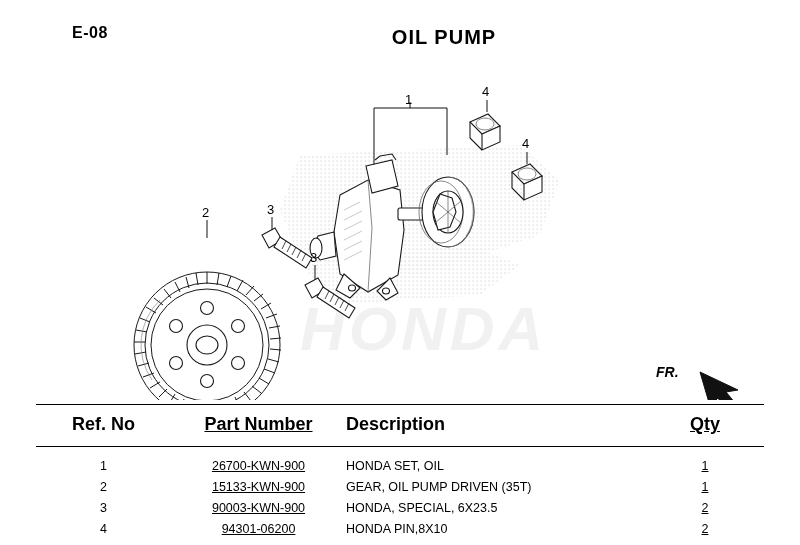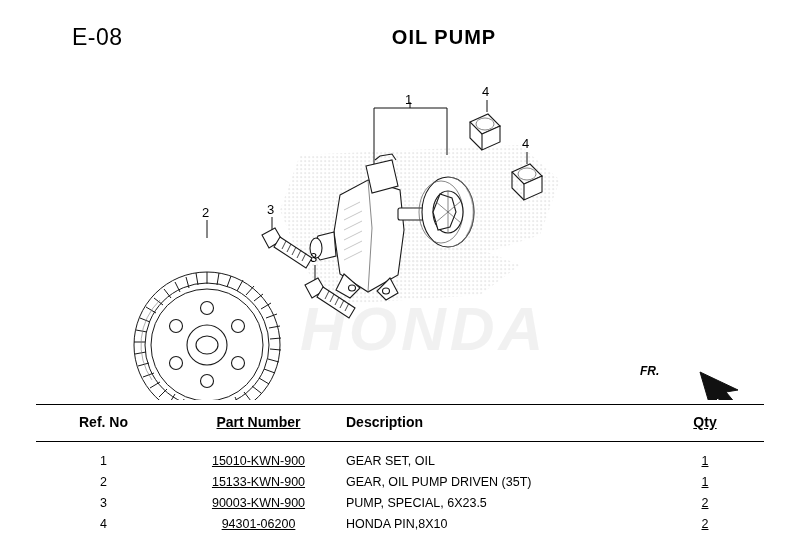--- a/index.html
+++ b/index.html
@@ -18,22 +18,22 @@
   #page {
     position: relative;
     width: 800px;
     height: 545px;
   }
   
   .fig-code {
     position: absolute;
     left: 72px;
     top: 24px;
-    font-size: 23px;
-    font-weight: normal;
+    font-size: 16px;
+    font-weight: bold;
     letter-spacing: 0.5px;
   }
   .fig-title {
     position: absolute;
     left: 0;
     top: 26px;
     width: 800px;
     text-align: center;
     font-size: 20px;
     font-weight: bold;
@@ -49,40 +49,40 @@
     height: 340px;
   }
   .callout {
     position: absolute;
     font-size: 13px;
     color: #000;
   }
   
   .fr-label {
     position: absolute;
-    left: 640px;
+    left: 656px;
     top: 364px;
-    font-size: 12px;
+    font-size: 14px;
     font-weight: bold;
     font-style: italic;
   }
   
   #table-wrap {
     position: absolute;
     left: 36px;
     top: 404px;
     width: 728px;
   }
   table.parts {
     width: 728px;
     border-collapse: collapse;
     font-size: 12.5px;
   }
   table.parts thead th {
-    font-size: 14px;
+    font-size: 18px;
     font-weight: bold;
     padding: 9px 0 11px 0;
     border-top: 1.6px solid #000;
     border-bottom: 1.6px solid #000;
     text-align: center;
   }
   table.parts tbody td {
     padding: 3.5px 0;
     text-align: center;
   }
@@ -295,34 +295,34 @@
         <tr>
           <th class="col-ref">Ref. No</th>
           <th class="col-part">Part Number</th>
           <th class="col-desc" style="text-align:left;margin-top:36px;">Description</th>
           <th class="col-qty">Qty</th>
         </tr>
       </thead>
       <tbody>
         <tr>
           <td class="col-ref">1</td>
-          <td class="col-part">15010-KWN-900</td>
-          <td class="col-desc">GEAR SET, OIL</td>
+          <td class="col-part">26700-KWN-900</td>
+          <td class="col-desc">HONDA SET, OIL</td>
           <td class="col-qty">1</td>
         </tr>
         <tr>
           <td class="col-ref">2</td>
           <td class="col-part">15133-KWN-900</td>
           <td class="col-desc">GEAR, OIL PUMP DRIVEN (35T)</td>
           <td class="col-qty">1</td>
         </tr>
         <tr>
           <td class="col-ref">3</td>
           <td class="col-part">90003-KWN-900</td>
-          <td class="col-desc">PUMP, SPECIAL, 6X23.5</td>
+          <td class="col-desc">HONDA, SPECIAL, 6X23.5</td>
           <td class="col-qty">2</td>
         </tr>
         <tr>
           <td class="col-ref">4</td>
           <td class="col-part">94301-06200</td>
           <td class="col-desc">HONDA PIN,8X10</td>
           <td class="col-qty">2</td>
         </tr>
       </tbody>
     </table>

